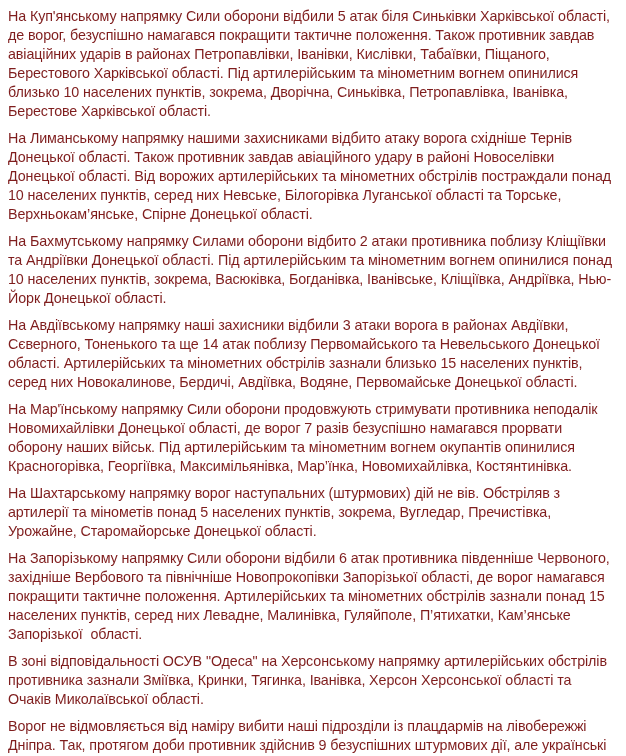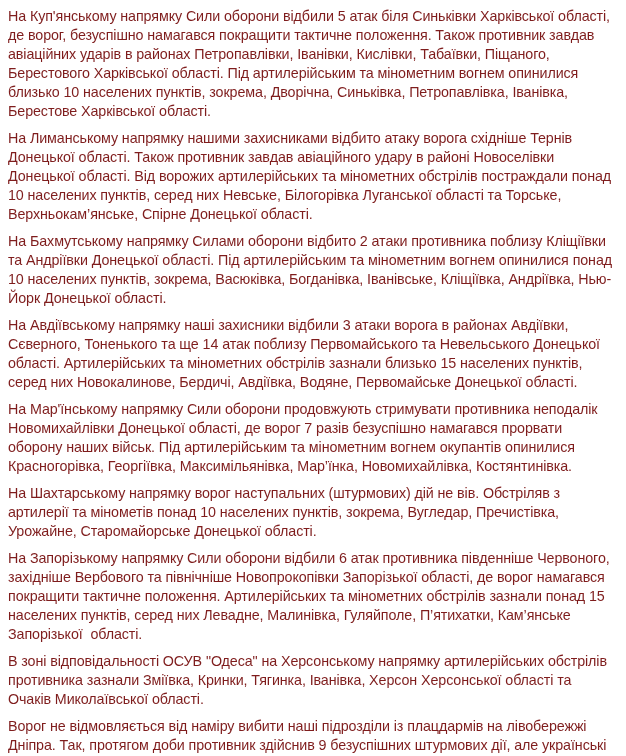--- a/index.html
+++ b/index.html
@@ -34,17 +34,17 @@
 </style>
 </head>
 <body>
 
 <main class="report">
   <p>На Куп'янському напрямку Сили оборони відбили 5 атак біля Синьківки Харківської області, де ворог, безуспішно намагався покращити тактичне положення. Також противник завдав авіаційних ударів в районах Петропавлівки, Іванівки, Кислівки, Табаївки, Піщаного, Берестового Харківської області. Під артилерійським та мінометним вогнем опинилися близько 10 населених пунктів, зокрема, Дворічна, Синьківка, Петропавлівка, Іванівка, Берестове Харківської області.</p>
   <p>На Лиманському напрямку нашими захисниками відбито атаку ворога східніше Тернів Донецької області. Також противник завдав авіаційного удару в районі Новоселівки Донецької області. Від ворожих артилерійських та мінометних обстрілів постраждали понад 10 населених пунктів, серед них Невське, Білогорівка Луганської області та Торське, Верхньокам’янське, Спірне Донецької області.</p>
   <p>На Бахмутському напрямку Силами оборони відбито 2 атаки противника поблизу Кліщіївки та Андріївки Донецької області. Під артилерійським та мінометним вогнем опинилися понад 10 населених пунктів, зокрема, Васюківка, Богданівка, Іванівське, Кліщіївка, Андріївка, Нью-Йорк Донецької області.</p>
   <p>На Авдіївському напрямку наші захисники відбили 3 атаки ворога в районах Авдіївки, Сєверного, Тоненького та ще 14 атак поблизу Первомайського та Невельського Донецької області. Артилерійських та мінометних обстрілів зазнали близько 15 населених пунктів, серед них Новокалинове, Бердичі, Авдіївка, Водяне, Первомайське Донецької області.</p>
   <p>На Мар'їнському напрямку Сили оборони продовжують стримувати противника неподалік Новомихайлівки Донецької області, де ворог 7 разів безуспішно намагався прорвати оборону наших військ. Під артилерійським та мінометним вогнем окупантів опинилися Красногорівка, Георгіївка, Максимільянівка, Мар’їнка, Новомихайлівка, Костянтинівка.</p>
-  <p>На Шахтарському напрямку ворог наступальних (штурмових) дій не вів. Обстріляв з артилерії та мінометів понад 10 населених пунктів, зокрема, Вугледар, Пречистівка, Урожайне, Старомайорське Донецької області.</p>
+  <p>На Шахтарському напрямку ворог наступальних (штурмових) дій не вів. Обстріляв з артилерії та мінометів понад 5 населених пунктів, зокрема, Вугледар, Пречистівка, Урожайне, Старомайорське Донецької області.</p>
   <p>На Запорізькому напрямку Сили оборони відбили 6 атак противника південніше Червоного, західніше Вербового та північніше Новопрокопівки Запорізької області, де ворог намагався покращити тактичне положення. Артилерійських та мінометних обстрілів зазнали понад 15 населених пунктів, серед них Левадне, Малинівка, Гуляйполе, П’ятихатки, Кам’янське Запорізької  області.</p>
   <p>В зоні відповідальності ОСУВ "Одеса" на Херсонському напрямку артилерійських обстрілів противника зазнали Зміївка, Кринки, Тягинка, Іванівка, Херсон Херсонської області та Очаків Миколаївської області.</p>
   <p>Ворог не відмовляється від наміру вибити наші підрозділи із плацдармів на лівобережжі Дніпра. Так, протягом доби противник здійснив 9 безуспішних штурмових дії, але українські воїни й надалі утримують зайняті позиції та завдають противнику значних втрат.</p>
 </main>
 
 </body></html>

